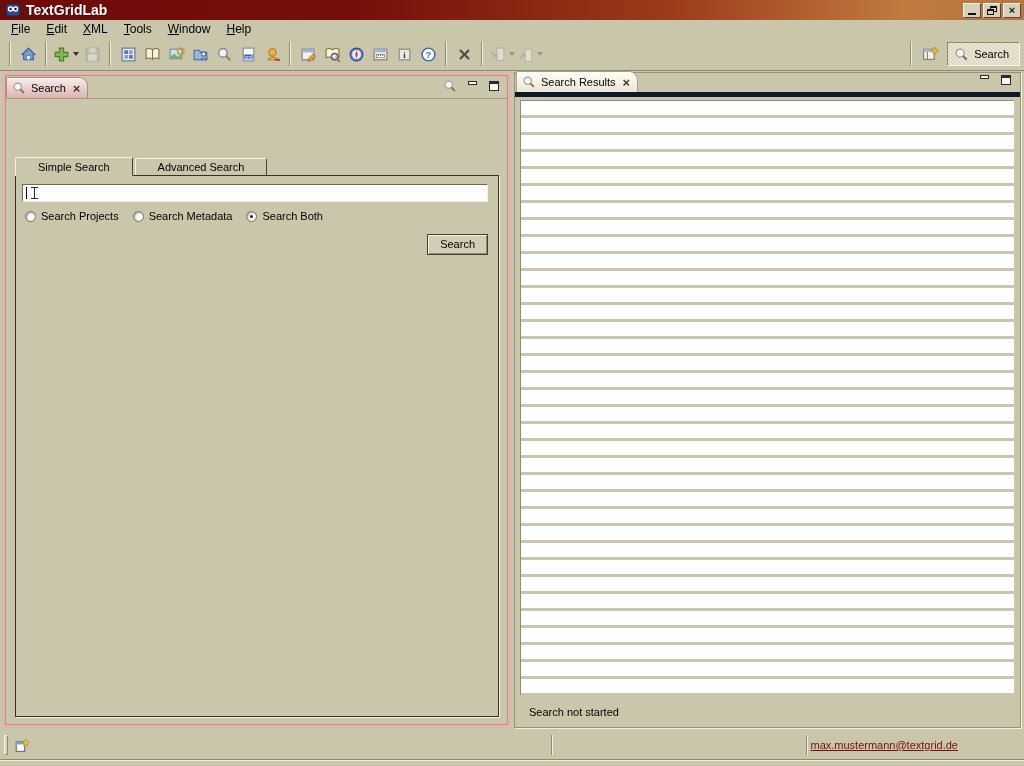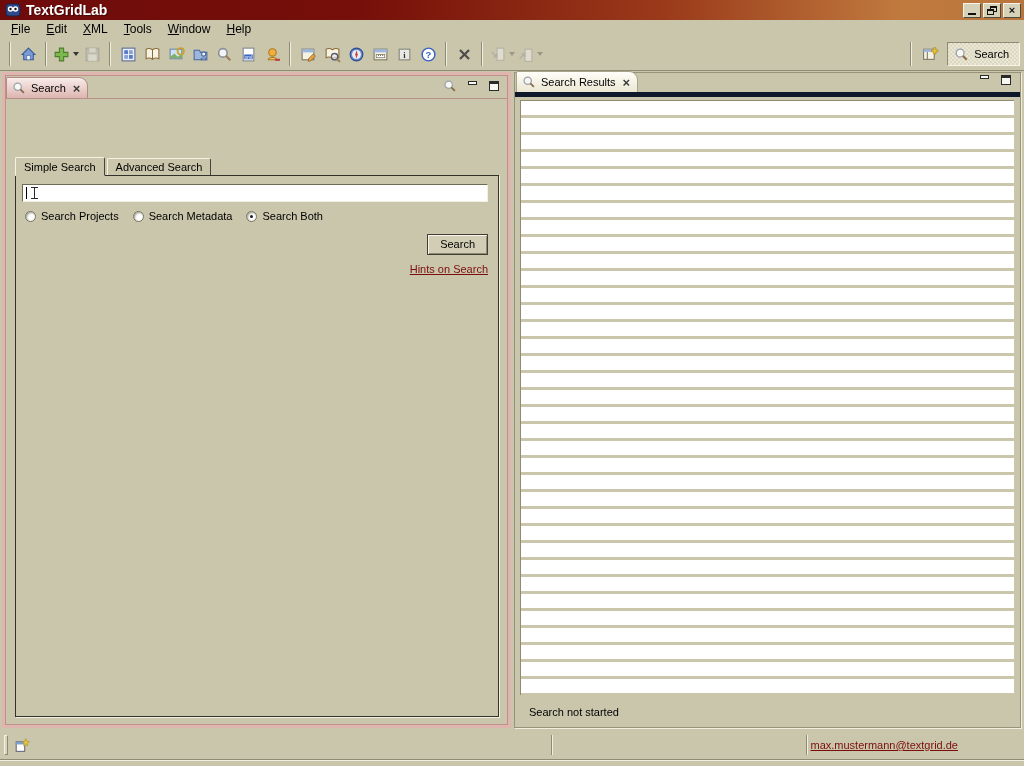--- a/index.html
+++ b/index.html
@@ -91,21 +91,21 @@
   .radio {
     width:11px; height:11px; border-radius:50%; background:#fff; flex:0 0 auto;
     border:1px solid #75725c;
     box-shadow:inset 1px 1px 2px rgba(85,82,64,.55), inset -1px -1px 1px #fff;
     position:relative;
   }
   .radio.sel::after { content:""; position:absolute; inset:3px; border-radius:50%; background:#1a1a1a; }
   .tabfolder { position:absolute; left:10px; right:9px; top:58px; bottom:8px; }
   .tf-strip { display:flex; align-items:flex-end; height:18px; position:relative; z-index:2; }
   .tf-tab {
-    height:17px; display:flex; align-items:center; padding:0 8px; margin-right:2px;
+    height:17px; display:flex; align-items:center; padding:0 22px; margin-right:2px;
     background:#cac6ac; font-size:11px;
     border:1px solid; border-color:#f4f2e3 #45443a #45443a #f4f2e3; border-bottom:none;
     border-radius:2px 2px 0 0;
   }
   .tf-tab.active { height:19px; margin-bottom:-1px; border-bottom:1px solid #cac6ac; }
   .tf-content {
     position:absolute; left:0; right:0; top:18px; bottom:0;
     border:1px solid #32312a; background:#cac6ac;
     box-shadow:1px 1px 0 #f2f0e0;
     display:flex; flex-direction:column;
@@ -442,23 +442,20 @@
                 <span>Search Metadata</span>
               </span>
               <span class="radio-wrap">
                 <span class="radio sel"></span>
                 <span>Search Both</span>
               </span>
             </div>
           <div class="btn-row">
             <button class="push-btn">Search</button>
           </div>
-          <div class="hints-row">
-            <a class="link" href="#">Hints on Search</a>
-          </div>
         </div>
       </div>
     </div>
   </div>
 
   <div class="view view-right">
     <div class="view-header">
       <span class="ctab ctab-cream">
         <span style="display:flex;">
             <svg viewBox="0 0 16 16">

